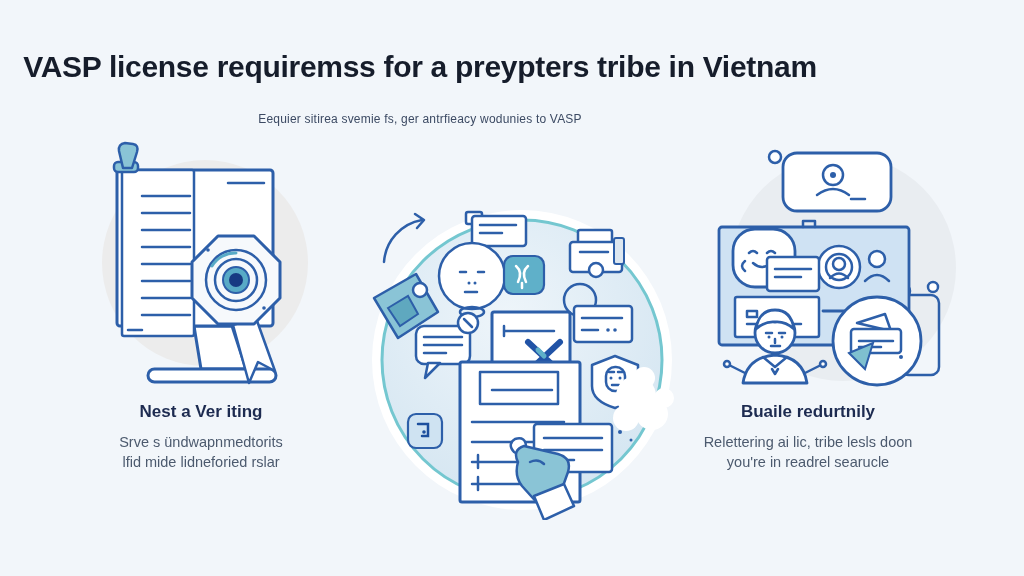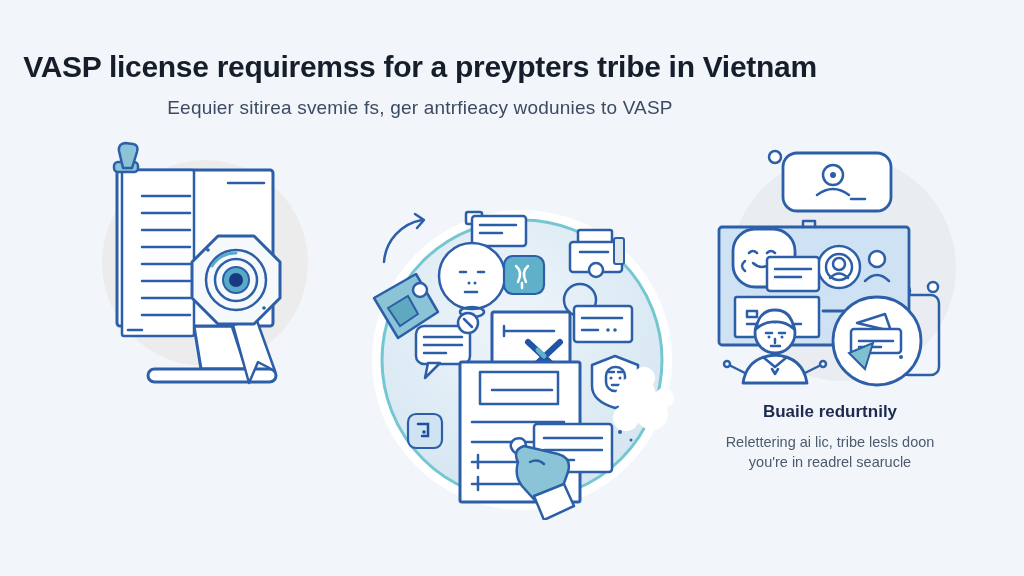--- a/index.html
+++ b/index.html
@@ -9,28 +9,28 @@
   }
   *{box-sizing:border-box;margin:0;padding:0}
   html,body{width:1024px;height:576px}
   body{
     font-family:"Liberation Sans","DejaVu Sans",sans-serif;
     background:var(--background); position:relative; overflow:hidden;
   }
   .canvas{position:absolute;inset:0}
   .header{position:absolute;top:50px;left:0;width:840px;text-align:center}
   .header h1{font-size:30px;font-weight:700;color:var(--title-text);letter-spacing:-.3px}
-  .header .subtitle{font-size:19px;color:var(--subtitle-text);margin-top:13px;letter-spacing:.2px}
+  .header .subtitle{font-size:12px;color:var(--subtitle-text);margin-top:28px;letter-spacing:.2px}
   .illus{position:absolute}
   .illus-left{left:62px;top:138px}
   .illus-center{left:368px;top:200px}
   .illus-right{left:705px;top:145px}
   .caption{position:absolute;text-align:center}
   .caption-left{left:36px;top:402px;width:330px}
-  .caption-right{left:670px;top:402px;width:320px}
+  .caption-right{left:648px;top:402px;width:320px}
   .caption h2{font-size:17px;font-weight:700;color:var(--heading-text);margin-bottom:10px}
   .caption .line{display:block;font-size:14.5px;color:var(--body-text);line-height:20px}
   
   svg .o{fill:none}
   svg .w{fill:#ffffff}
   svg .lw{fill:#f6f9fc}
   svg .t{fill:#8ac4d6}
   svg .o,svg .w,svg .lw,svg .t,svg .lt{
     stroke:var(--line-art);stroke-width:2.5;stroke-linecap:round;stroke-linejoin:round}
 </style>
@@ -227,20 +227,25 @@
     <g>
       <circle class="w" style="stroke-width:2.8" cx="172" cy="196" r="44"></circle>
       <path class="w" d="M152,178 L180,169 L186,186 Z"></path>
       <rect class="w" x="146" y="184" width="50" height="24" rx="3"></rect>
       <path class="o" d="M154,196 H188 M154,202 H176"></path>
       <path d="M144,208 L168,198 L160,224 Z" fill="#7fc0cf" stroke="#2d5fa9" stroke-width="2"></path>
       <circle cx="196" cy="212" r="2" fill="#2d5fa9"></circle>
     </g>
   </svg>
 
+  <div class="caption caption-left">
+    <h2>Nest a Ver iting</h2>
+    <span class="line">Srve s ündwapnmedtorits</span>
+    <span class="line">lfid mide lidneforied rslar</span>
+  </div>
 
   <div class="caption caption-right">
     <h2>Buaile redurtnily</h2>
     <span class="line">Relettering ai lic, tribe lesls doon</span>
     <span class="line">you're in readrel searucle</span>
   </div>
 
 </div>
 
 </body></html>

